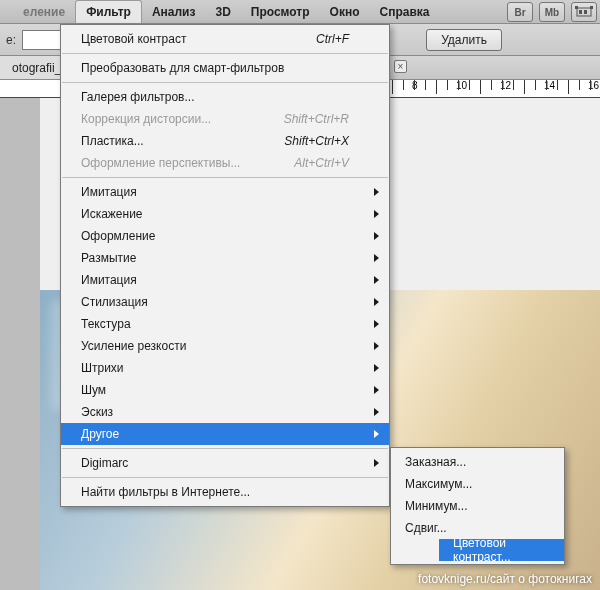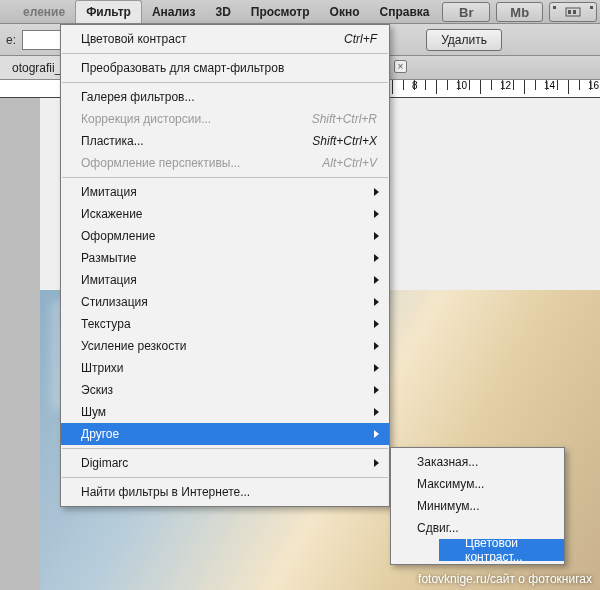--- a/index.html
+++ b/index.html
@@ -5,21 +5,21 @@
   * { box-sizing: border-box; margin: 0; padding: 0; font-family: Tahoma, Arial, sans-serif; font-size: 12px; }
   body { width: 600px; height: 590px; background: #fff; overflow: hidden; position: relative; }
   .frame { width: 600px; height: 590px; background: #fff; position: relative; }
 
   
   .menubar { position: absolute; left: 0; right: 0; top: 0; height: 24px; background: linear-gradient(#cfcfcf,#bdbdbd); border-bottom: 1px solid #8a8a8a; display: flex; align-items: stretch; padding-left: 21px; font-weight: bold; }
   .menu-item { padding: 0 10px; display: flex; align-items: center; color: #222; }
   .menu-item.first { color: #777; padding-left: 2px; }
   .menu-item.active { background: #e8e8e8; border: 1px solid #9a9a9a; border-bottom: none; border-top-left-radius: 3px; border-top-right-radius: 3px; }
   .menubar .spacer { flex: 1; }
-  .menubar .icon-btn { width: 48px; height: 20px; margin: 2px 3px; background: linear-gradient(#e0e0e0,#c9c9c9); border: 1px solid #777; border-radius: 3px; display: flex; align-items: center; justify-content: center; font-size: 13px; color: #555; }
+  .menubar .icon-btn { width: 26px; height: 20px; margin: 2px 3px; background: linear-gradient(#e0e0e0,#c9c9c9); border: 1px solid #777; border-radius: 3px; display: flex; align-items: center; justify-content: center; font-size: 10px; color: #555; }
   .film { position: relative; }
   .film::before, .film::after { content: ""; position: absolute; width: 3px; height: 3px; background: #555; }
   .film::before { left:3px; top:3px; } .film::after { right:3px; top:3px; }
 
   
   .optbar { position: absolute; left: 0; right: 0; top: 24px; height: 32px; background: linear-gradient(#d8d8d8,#c9c9c9); border-bottom: 1px solid #8a8a8a; display:flex; align-items:center; }
   .optbar .lbl { color: #333; margin-left: 6px; }
   .optbar .tf { width: 46px; height: 20px; background:#fff; border:1px solid #7a7a7a; margin: 0 6px; }
   .btn { height: 22px; padding: 0 14px; background: linear-gradient(#f2f2f2,#dcdcdc); border:1px solid #6f6f6f; border-radius:3px; display:flex; align-items:center; color:#222; margin-left:6px; }
   .delete-btn { position: absolute; right: 98px; top: 29px; }
@@ -37,31 +37,31 @@
 
   
   .canvas-area { position:absolute; left:0; right:0; top:98px; bottom:0; background:#efefef; }
   .gray-edge { position:absolute; top:0; bottom:0; left:0; width:40px; background:#bdbdbd; }
   .photo { position:absolute; left:40px; top:192px; width:560px; height:300px; background:linear-gradient(120deg,#8fb0c7 0%, #b7cddb 30%, #f4e6c9 55%, #e3d0a6 70%, #c8b18b 100%); }
   .photo .shade { position:absolute; left:10px; top:10px; width:250px; height:110px; background:rgba(255,255,255,0.2); border-radius:6px; filter:blur(4px); }
 
   
   .dropdown { position:absolute; left:60px; top:24px; width:330px; background:#f2f2f2; border:1px solid #7a7a7a; box-shadow:3px 3px 6px rgba(0,0,0,0.3); padding:3px 0; }
   .dd-sep { height:1px; background:#c0c0c0; margin:3px 1px; }
-  .dd-row { height:22px; display:flex; align-items:center; padding:0 12px 0 20px; position:relative; color:#1a1a1a; }
+  .dd-row { height:22px; display:flex; align-items:center; padding:0 40px 0 20px; position:relative; color:#1a1a1a; }
   .dd-row.disabled { color:#9a9a9a; }
   .dd-row .sc { margin-left:auto; color:#1a1a1a;font-style:italic; }
   .dd-row.disabled .sc { color:#9a9a9a; }
   .dd-row.sub::after { content:""; position:absolute; right:10px; top:7px; width:0; height:0; border-left:5px solid #1a1a1a; border-top:4px solid transparent; border-bottom:4px solid transparent; }
   .dd-row.highlight { background:#2b7de1; color:#fff; }
   .dd-row.highlight::after { border-left-color:#fff; }
 
   
   .submenu { position:absolute; left:390px; top:447px; width:175px; background:#f2f2f2; border:1px solid #7a7a7a; box-shadow:3px 3px 6px rgba(0,0,0,0.3); padding:3px 0; }
-  .sm-row { height:22px; display:flex; align-items:center; padding:0 26px; color:#1a1a1a; }
+  .sm-row { height:22px; display:flex; align-items:center; padding:0 14px; color:#1a1a1a; }
   .sm-row.highlight { background:#2b7de1; color:#fff;margin-left:48px; }
 
   .watermark { position:absolute; right:8px; bottom:4px; color:#fff; font-size:12px; text-shadow:0 0 4px rgba(0,0,0,.6); }
 </style>
 </head>
 <body>
 
 <div class="frame">
 
   <div class="menubar">
@@ -182,24 +182,24 @@
       <div class="dd-row sub">
         <span>Текстура</span>
       </div>
       <div class="dd-row sub">
         <span>Усиление резкости</span>
       </div>
       <div class="dd-row sub">
         <span>Штрихи</span>
       </div>
       <div class="dd-row sub">
+        <span>Шум</span>
+      </div>
+      <div class="dd-row sub">
         <span>Эскиз</span>
-      </div>
-      <div class="dd-row sub">
-        <span>Шум</span>
       </div>
       <div class="dd-row sub highlight">
         <span>Другое</span>
       </div>
       <div class="dd-sep"></div>
       <div class="dd-row sub">
         <span>Digimarc</span>
       </div>
       <div class="dd-sep"></div>
       <div class="dd-row">

